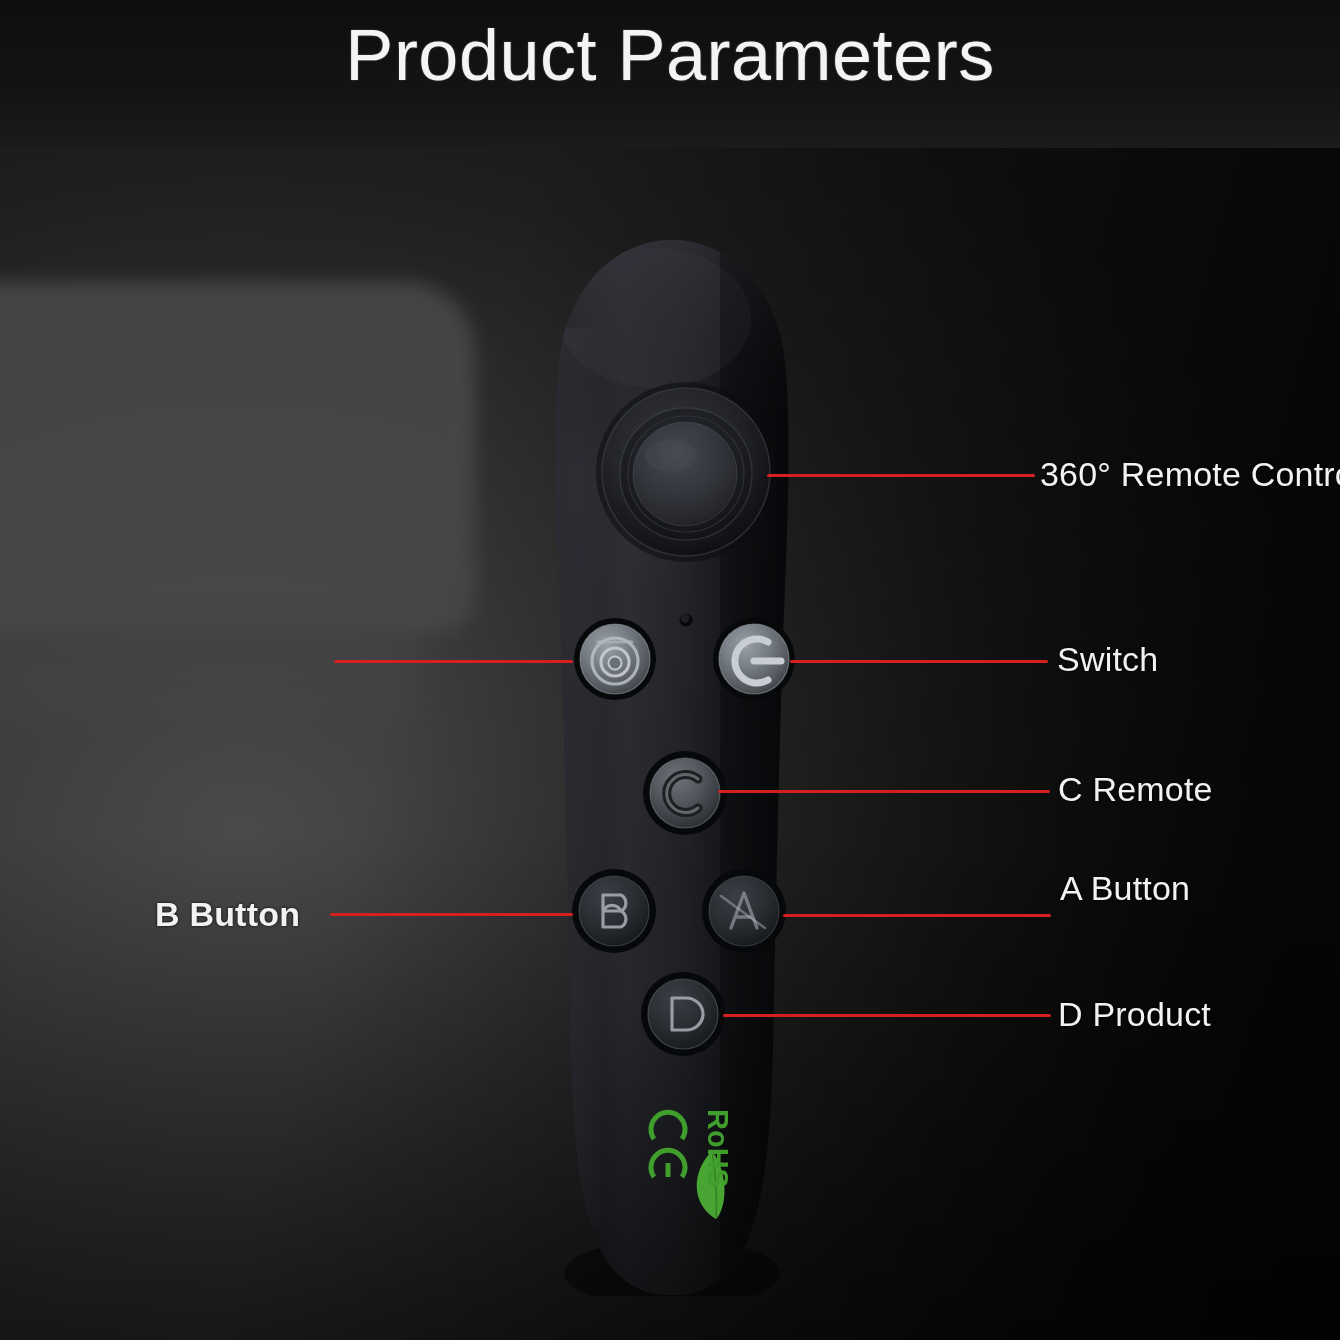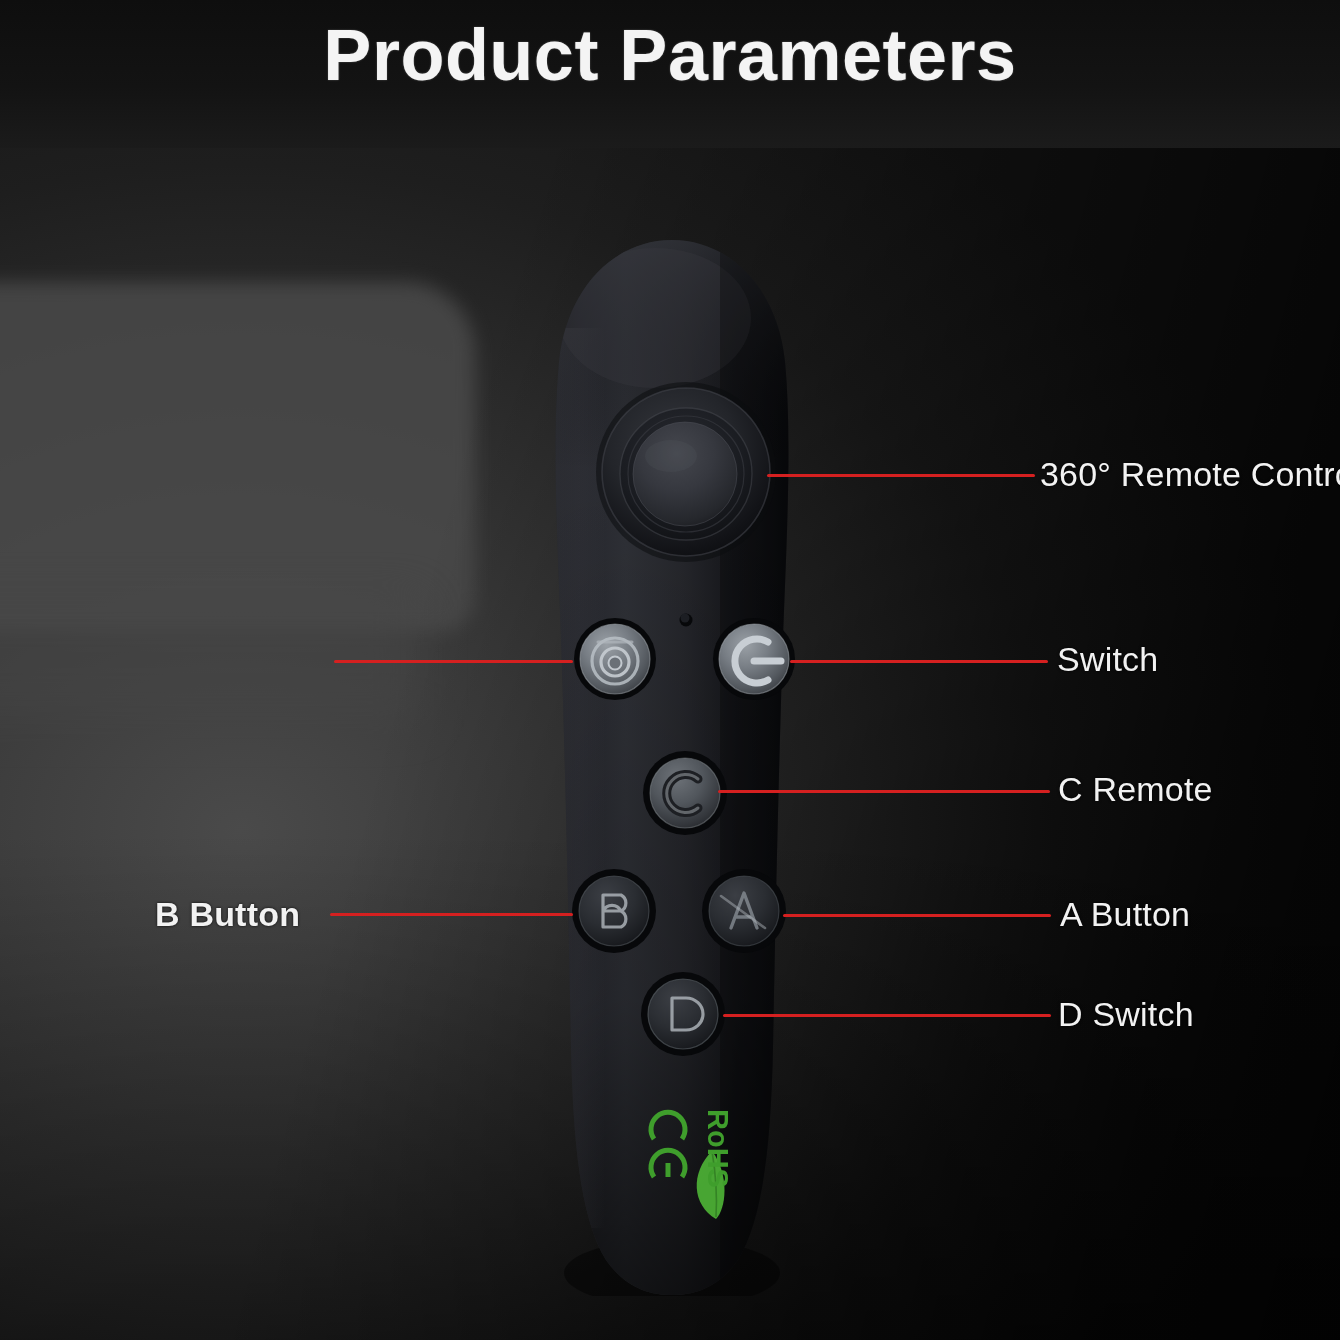--- a/index.html
+++ b/index.html
@@ -65,21 +65,21 @@
     background: linear-gradient(180deg, #0e0e0e 0%, #131313 58%, #1b1b1b 100%);
     z-index: 30;
   }
   .title-text {
     position: absolute;
     left: 0; top: 18px;
     width: 1340px;
     text-align: center;
     color: #f4f4f4;
     font-size: 72px;
-    font-weight: 700;
+    font-weight: 400;
     letter-spacing: 0.5px;
     line-height: 1.05;
     text-shadow: 0 0 2px rgba(255,255,255,0.30);
     z-index: 31;
   }
 
   
   .device {
     position: absolute;
     left: 535px;
@@ -309,17 +309,17 @@
   <div class="leader" id="ld1" style="left: 790px; top: 660px; width: 258px; height: 3px; background: rgb(213, 32, 32);"></div>
   <div class="leader" id="ld2" style="left: 718px; top: 790px; width: 332px; height: 3px; background: rgb(213, 32, 32);"></div>
   <div class="leader" id="ld3" style="left: 783px; top: 914px; width: 268px; height: 3px; background: rgb(213, 32, 32);"></div>
   <div class="leader" id="ld4" style="left: 723px; top: 1014px; width: 328px; height: 3px; background: rgb(213, 32, 32);"></div>
   <div class="leader" id="ld5" style="left: 334px; top: 660px; width: 239px; height: 3px; background: rgb(213, 32, 32);"></div>
   <div class="leader" id="ld6" style="left: 330px; top: 913px; width: 243px; height: 3px; background: rgb(213, 32, 32);"></div>
 
   <div class="callout" id="cb0" style="left: 1040px; top: 455px;">360° Remote Control</div>
   <div class="callout" id="cb1" style="left: 1057px; top: 640px;">Switch</div>
   <div class="callout" id="cb2" style="left: 1058px; top: 770px;">C Remote</div>
-  <div class="callout" id="cb3" style="left: 1060px; top: 895px;">A Button</div>
-  <div class="callout" id="cb4" style="left: 1058px; top: 995px;">D Switch</div>
+  <div class="callout" id="cb3" style="left: 1060px; top: 869px;">A Button</div>
+  <div class="callout" id="cb4" style="left: 1058px; top: 995px;">D Product</div>
   <div class="callout" id="cb6" style="left: 155px; top: 895px; font-weight: bold;">B Button</div>
 
 </div>
 
 </body></html>

